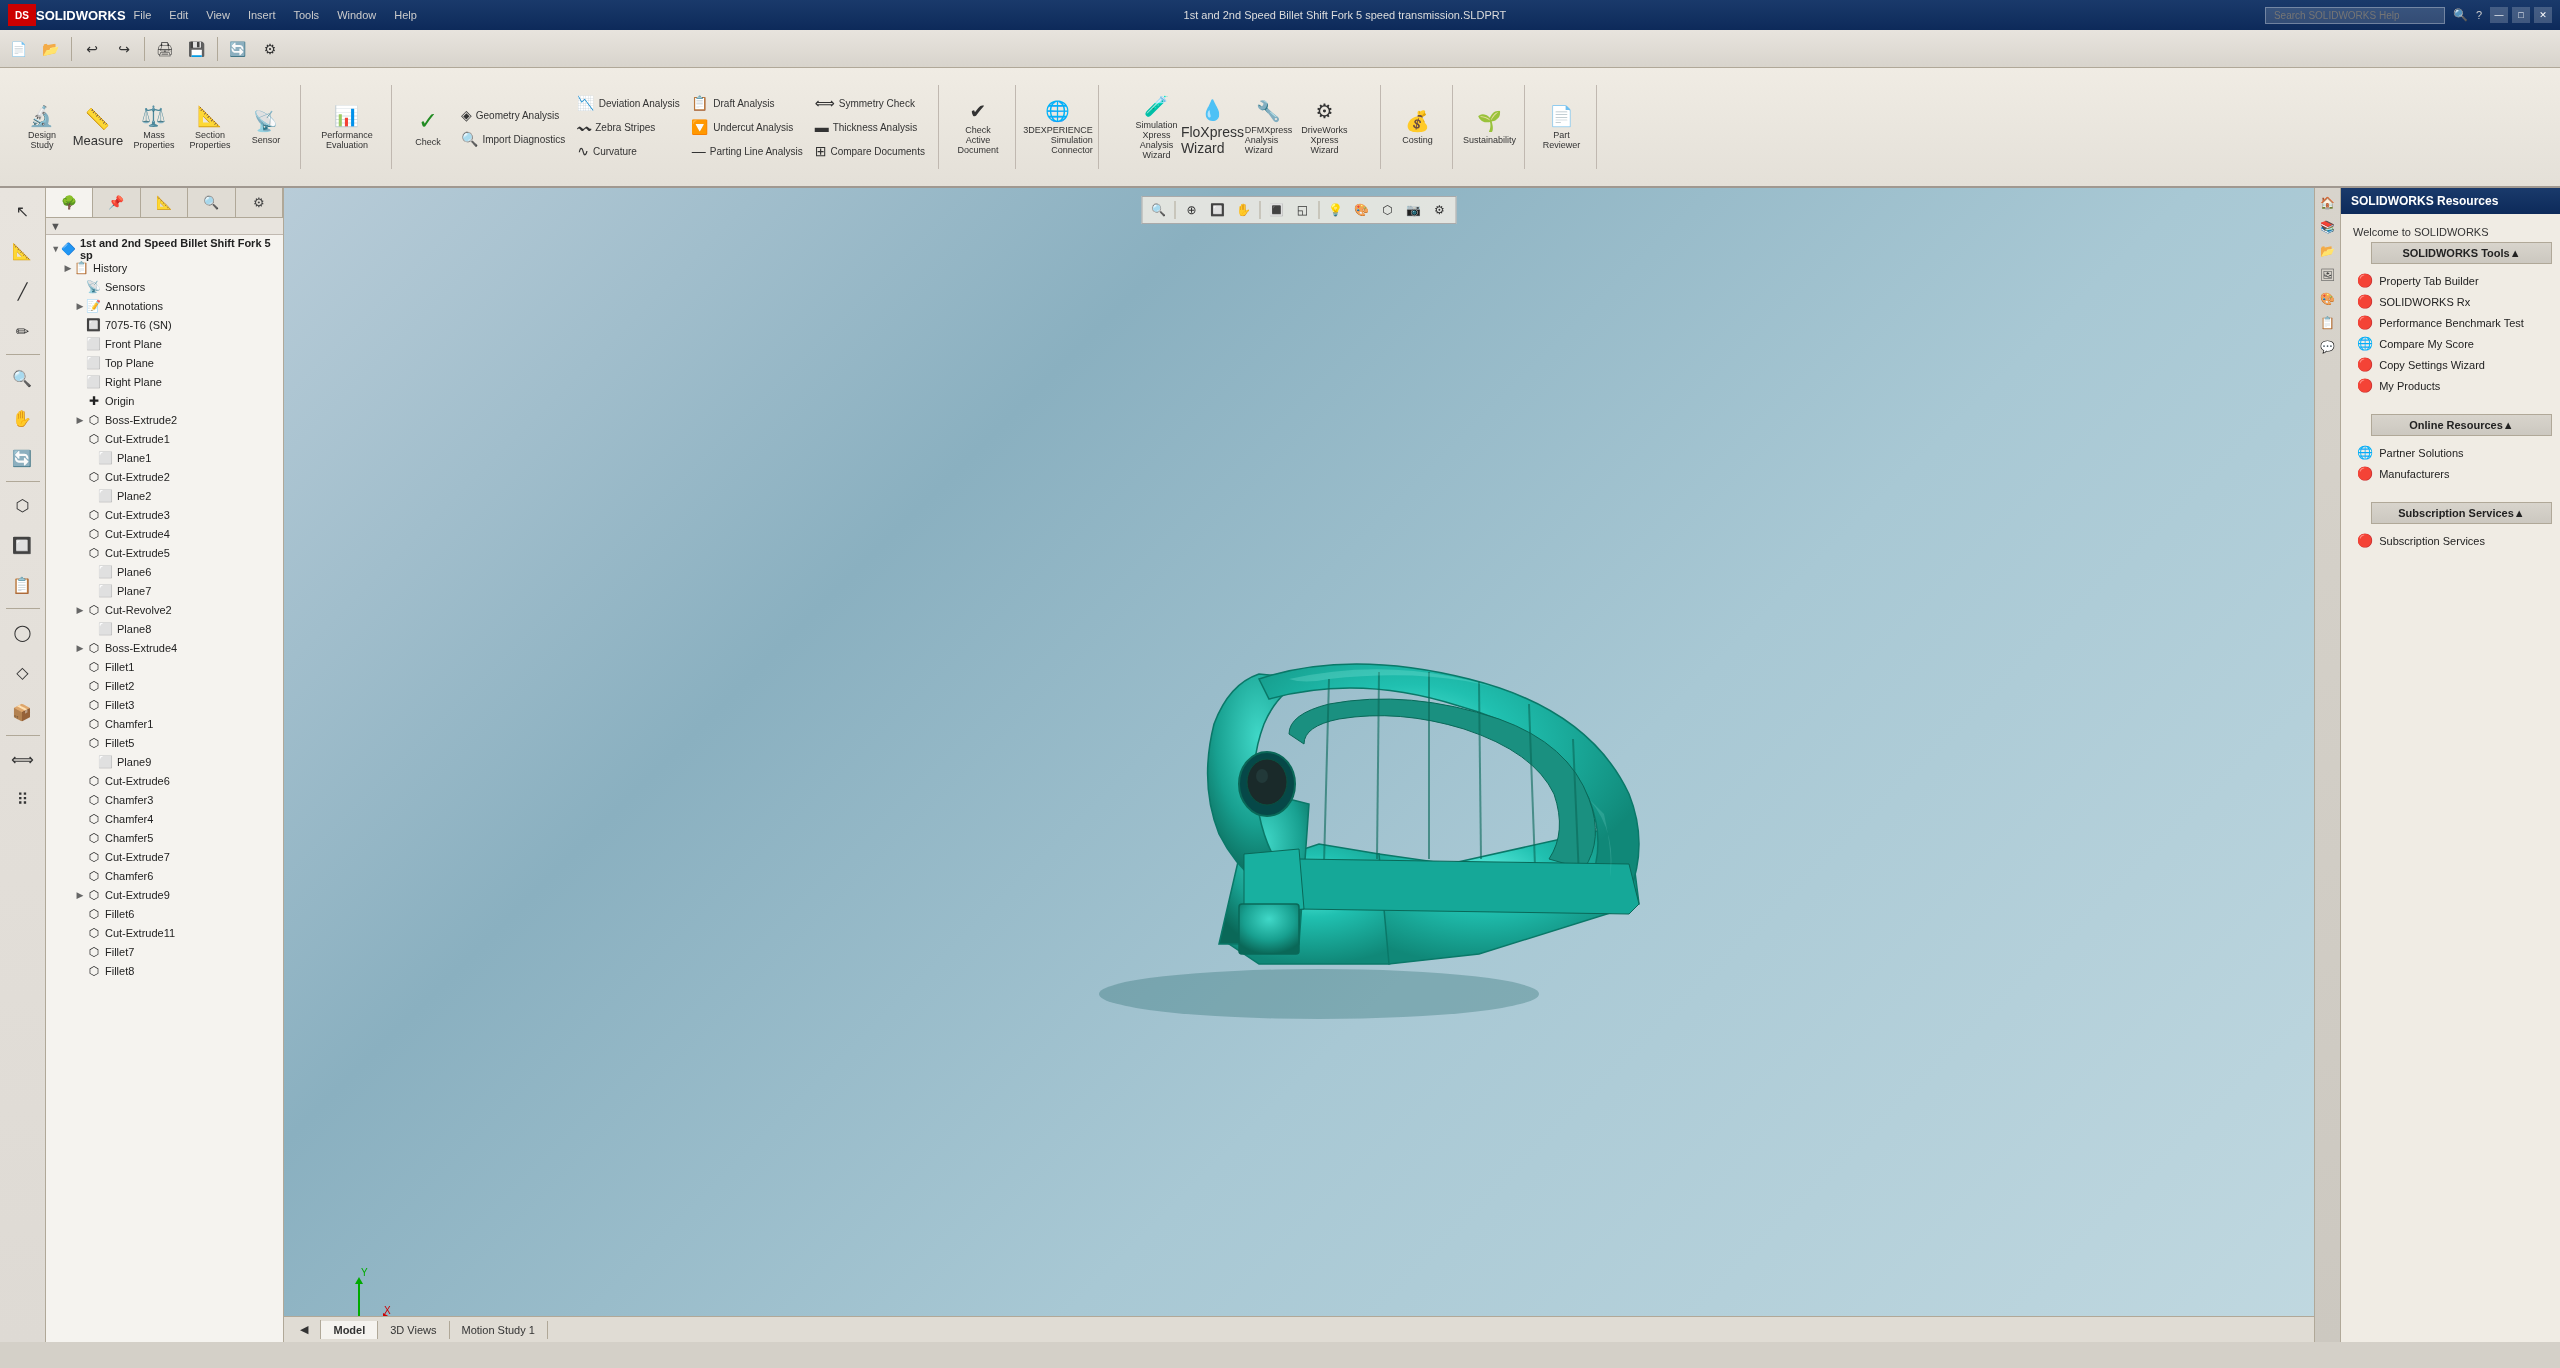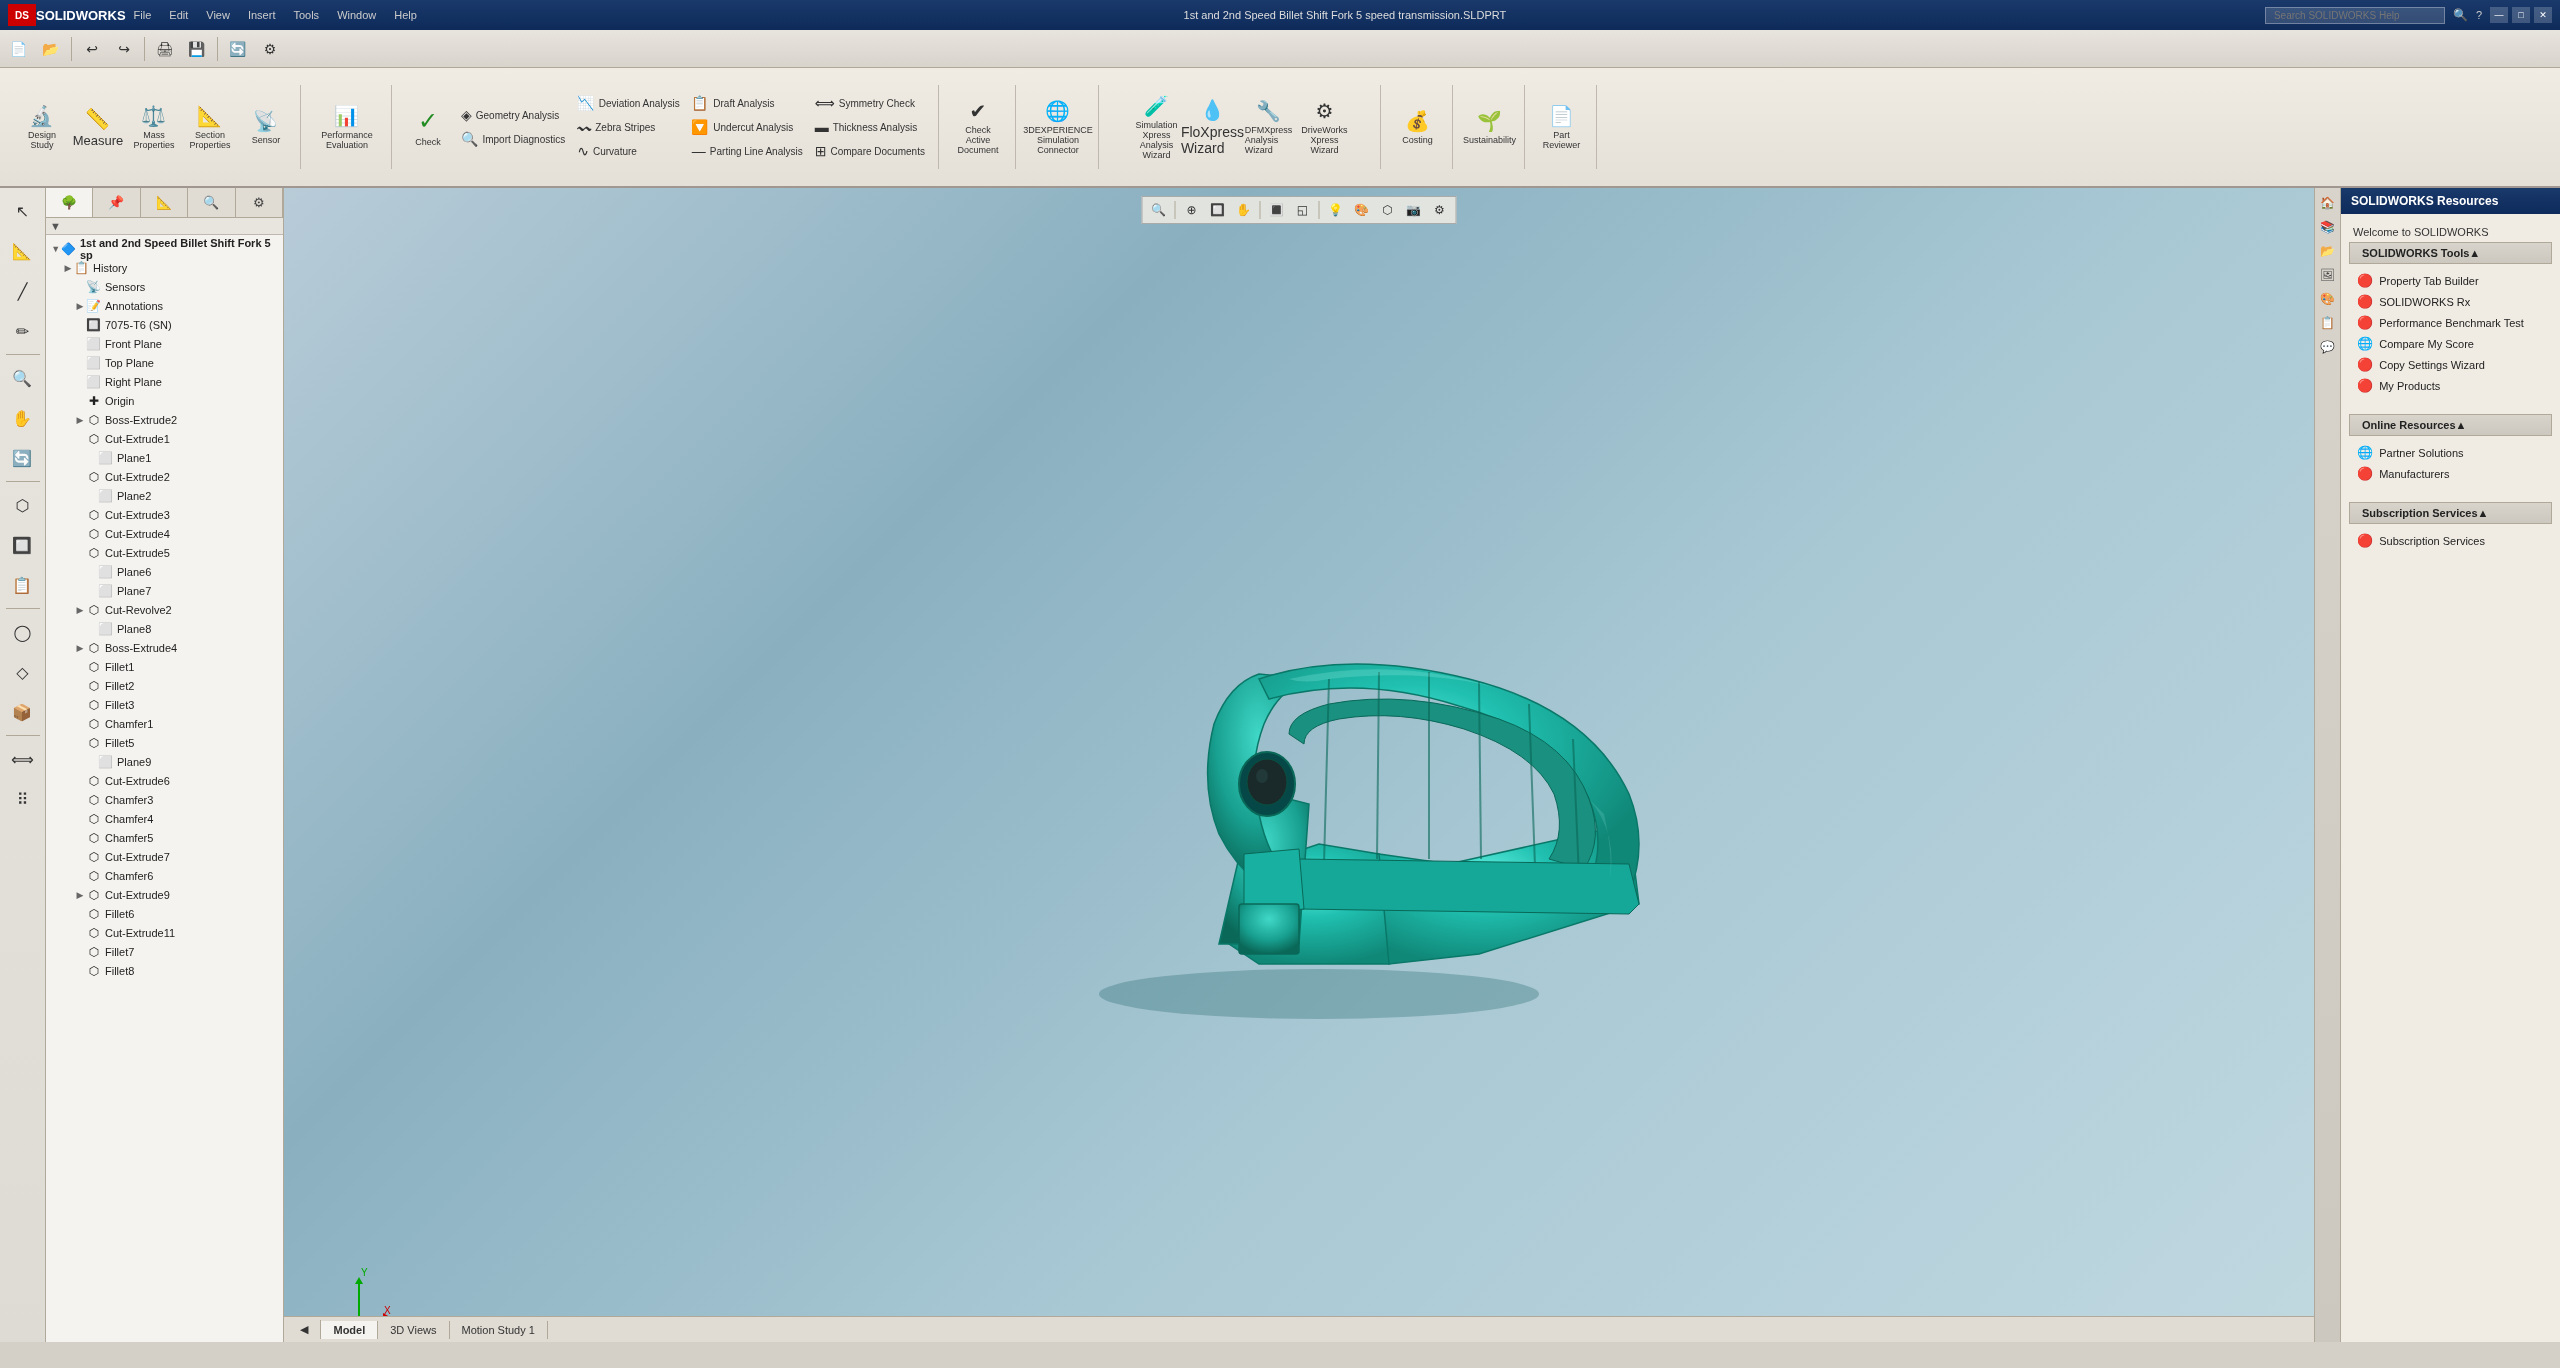--- a/index.html
+++ b/index.html
@@ -74,21 +74,21 @@
     
     #bottom-bar { position: absolute; bottom: 0; left: 0; right: 0; height: 26px; background: #e0dcd4; border-top: 1px solid #b0a898; display: flex; align-items: center; padding-left: 4px; gap: 0; }
     .bottom-tab { padding: 3px 12px; font-size: 11px; cursor: pointer; border-right: 1px solid #b0a898; color: #333; }
     .bottom-tab.active { background: #f5f3ef; font-weight: bold; }
 
     
     #right-panel { width: 220px; background: #f0ece4; border-left: 1px solid #b0a898; display: flex; flex-direction: column; }
     #right-panel-header { background: linear-gradient(to bottom, #1a3a6b, #0d2a5a); color: white; padding: 6px 10px; font-size: 12px; font-weight: bold; }
     #right-panel-content { flex: 1; overflow-y: auto; padding: 8px; }
     .rp-section { margin-bottom: 12px; }
-    .rp-section-header { display: flex; align-items: center; justify-content: flex-start; padding: 4px 12px; background: linear-gradient(to bottom, #d8d4cc, #ccc8c0); border: 1px solid #b0a898; font-size: 11px; font-weight: bold; color: #222; cursor: pointer; }
+    .rp-section-header { display: flex; align-items: center; justify-content: center; padding: 4px 12px; background: linear-gradient(to bottom, #d8d4cc, #ccc8c0); border: 1px solid #b0a898; font-size: 11px; font-weight: bold; color: #222; cursor: pointer; margin-left: 22px; }
     .rp-section-body { padding: 6px 4px; }
     .rp-item { display: flex; align-items: center; gap: 6px; padding: 3px 4px; font-size: 11px; color: #222; cursor: pointer; }
     .rp-item-icon { font-size: 13px; color: #c00; }
     .rp-welcome { padding: 4px; font-size: 11px; color: #333; }
     
     
     #right-icon-bar { width: 26px; background: linear-gradient(to bottom, #d8d4cc, #ccc8c0); border-left: 1px solid #b0a898; display: flex; flex-direction: column; align-items: center; padding-top: 4px; gap: 2px; }
     .rib-icon-btn { width: 22px; height: 22px; display: flex; align-items: center; justify-content: center; font-size: 12px; cursor: pointer; color: #444; }
 
     
@@ -246,21 +246,21 @@
           <div class="icon">✔</div>
           <div style="font-size:9px;text-align:center;">Check<br>Active<br>Document</div>
         </div>
       </div>
     </div>
 
     <div class="ribbon-group">
       <div class="ribbon-group-top">
         <div class="rib-btn" style="width:64px;">
           <div class="icon">🌐</div>
-          <div style="font-size:9px;text-align:center;">3DEXPERIENCE<br>Simulation<br>Connector</div>
+          <div style="font-size:9px;text-align:right;">3DEXPERIENCE<br>Simulation<br>Connector</div>
         </div>
       </div>
     </div>
 
     <div class="ribbon-group" style="min-width:280px;">
       <div class="ribbon-group-top">
         <div class="rib-btn">
           <div class="icon">🧪</div>
           <div style="font-size:9px;text-align:center;">Simulation<br>Xpress<br>Analysis Wizard</div>
         </div>

